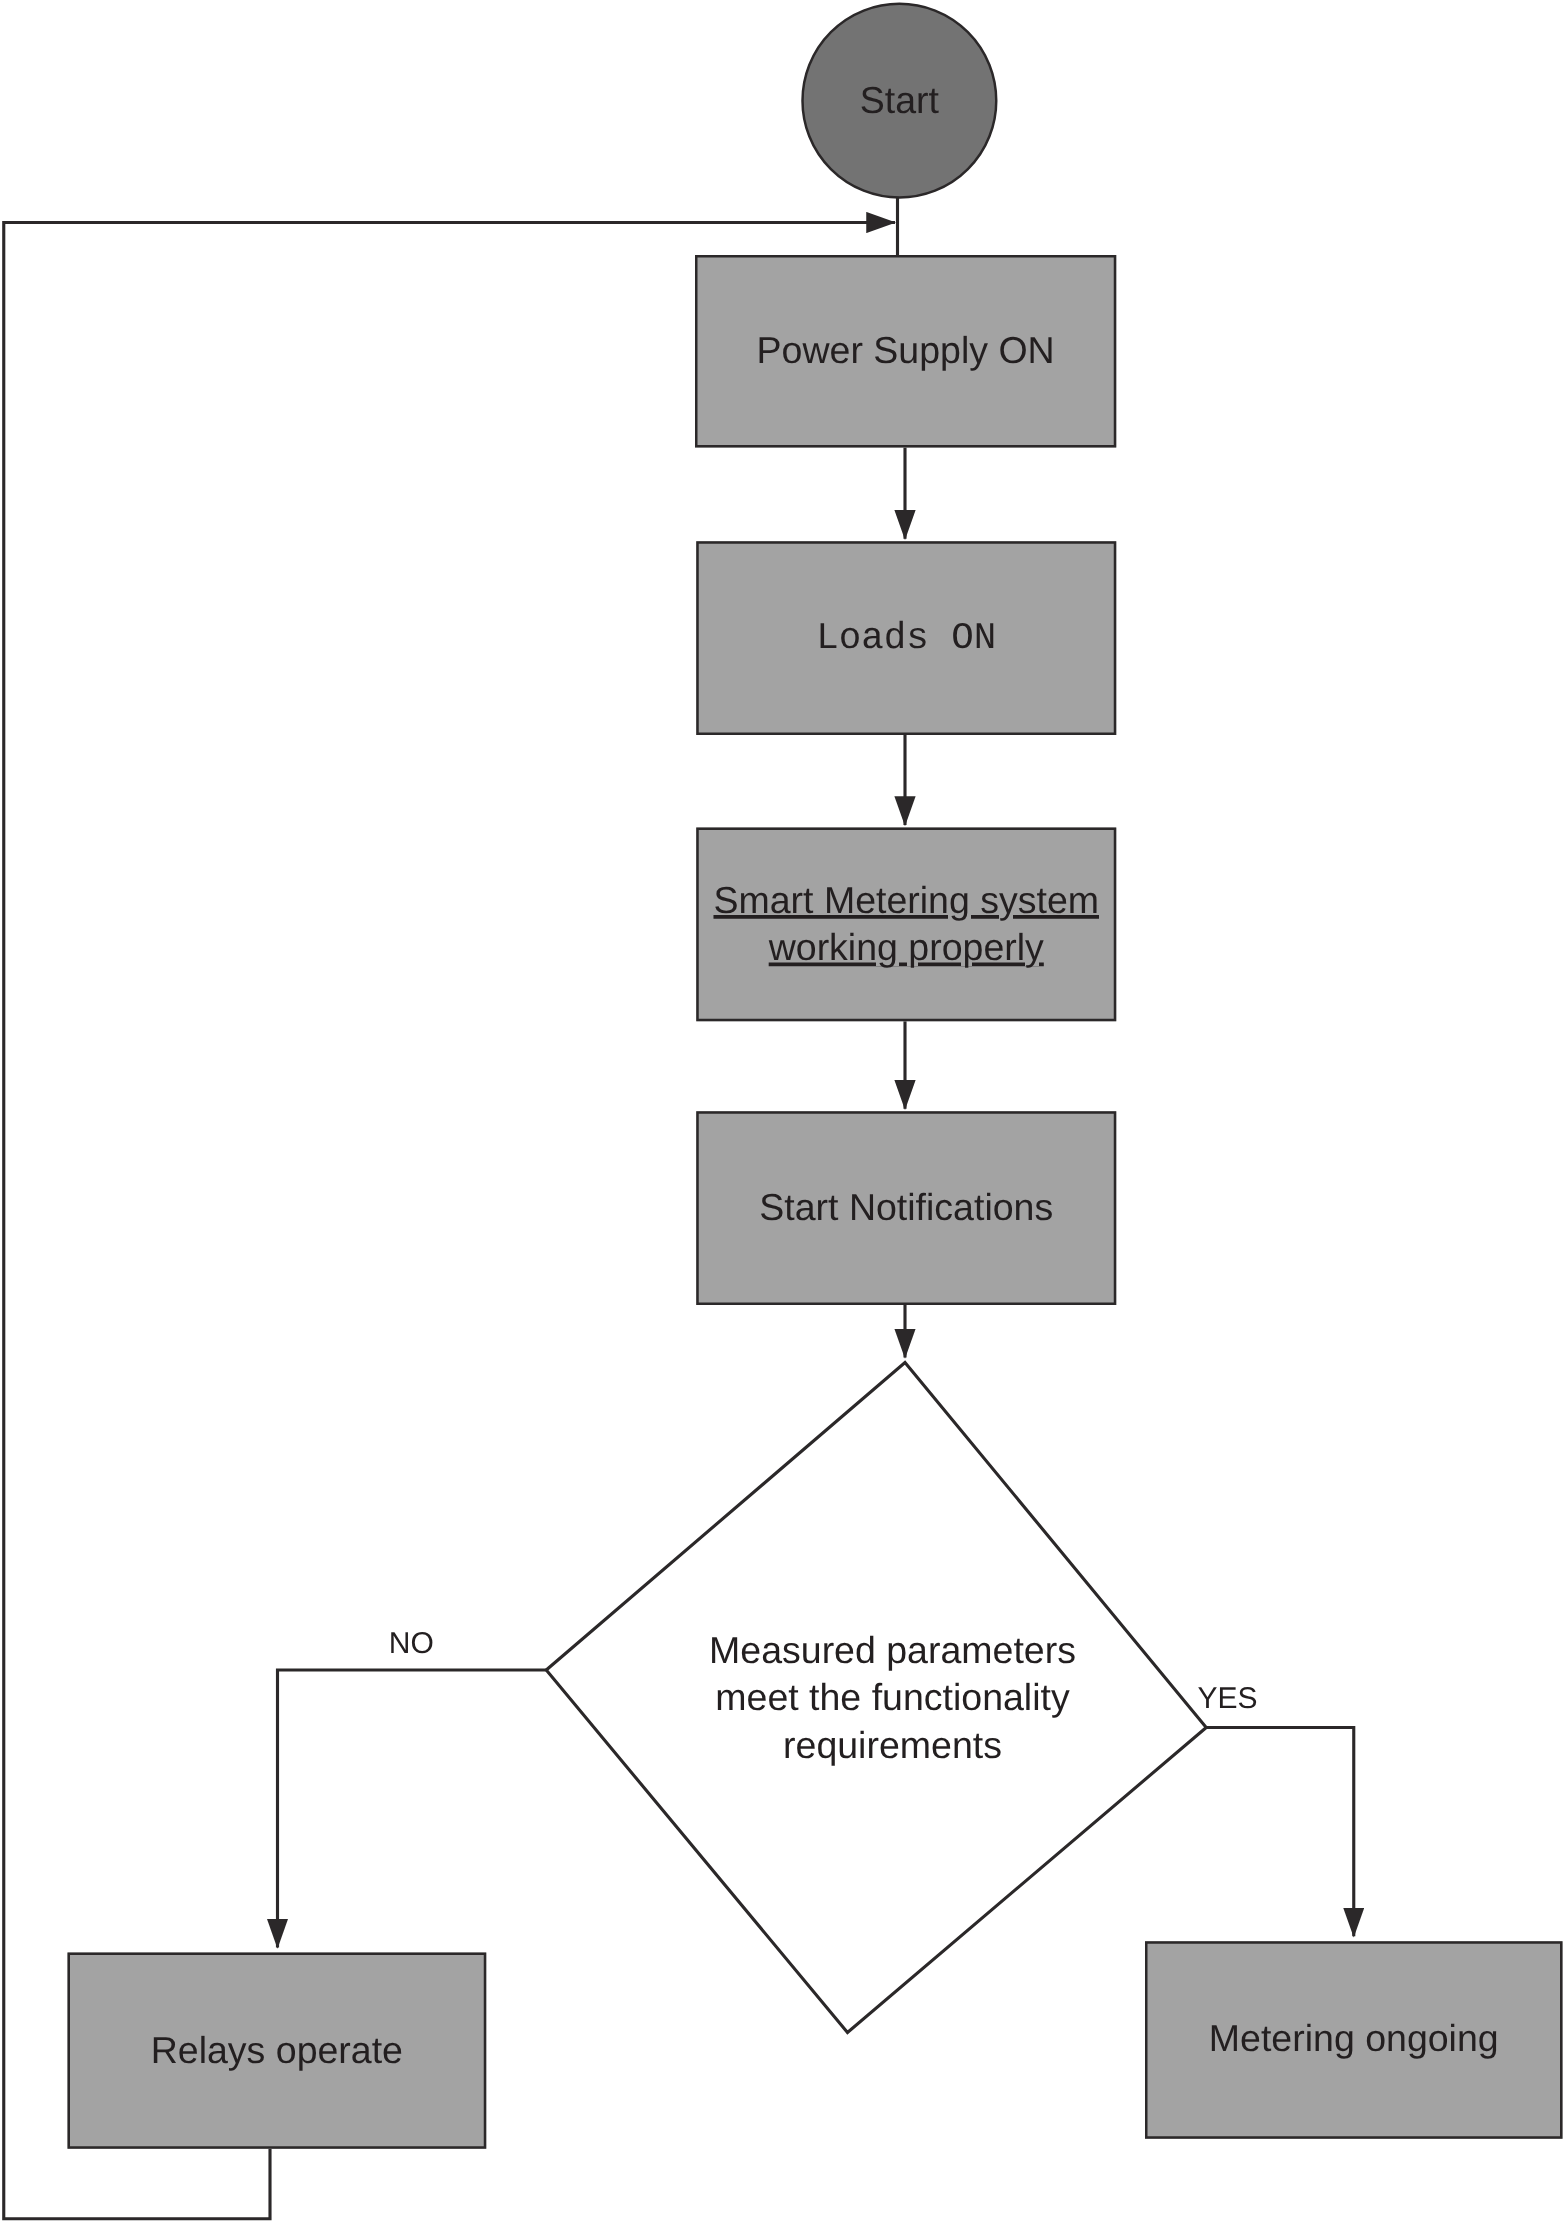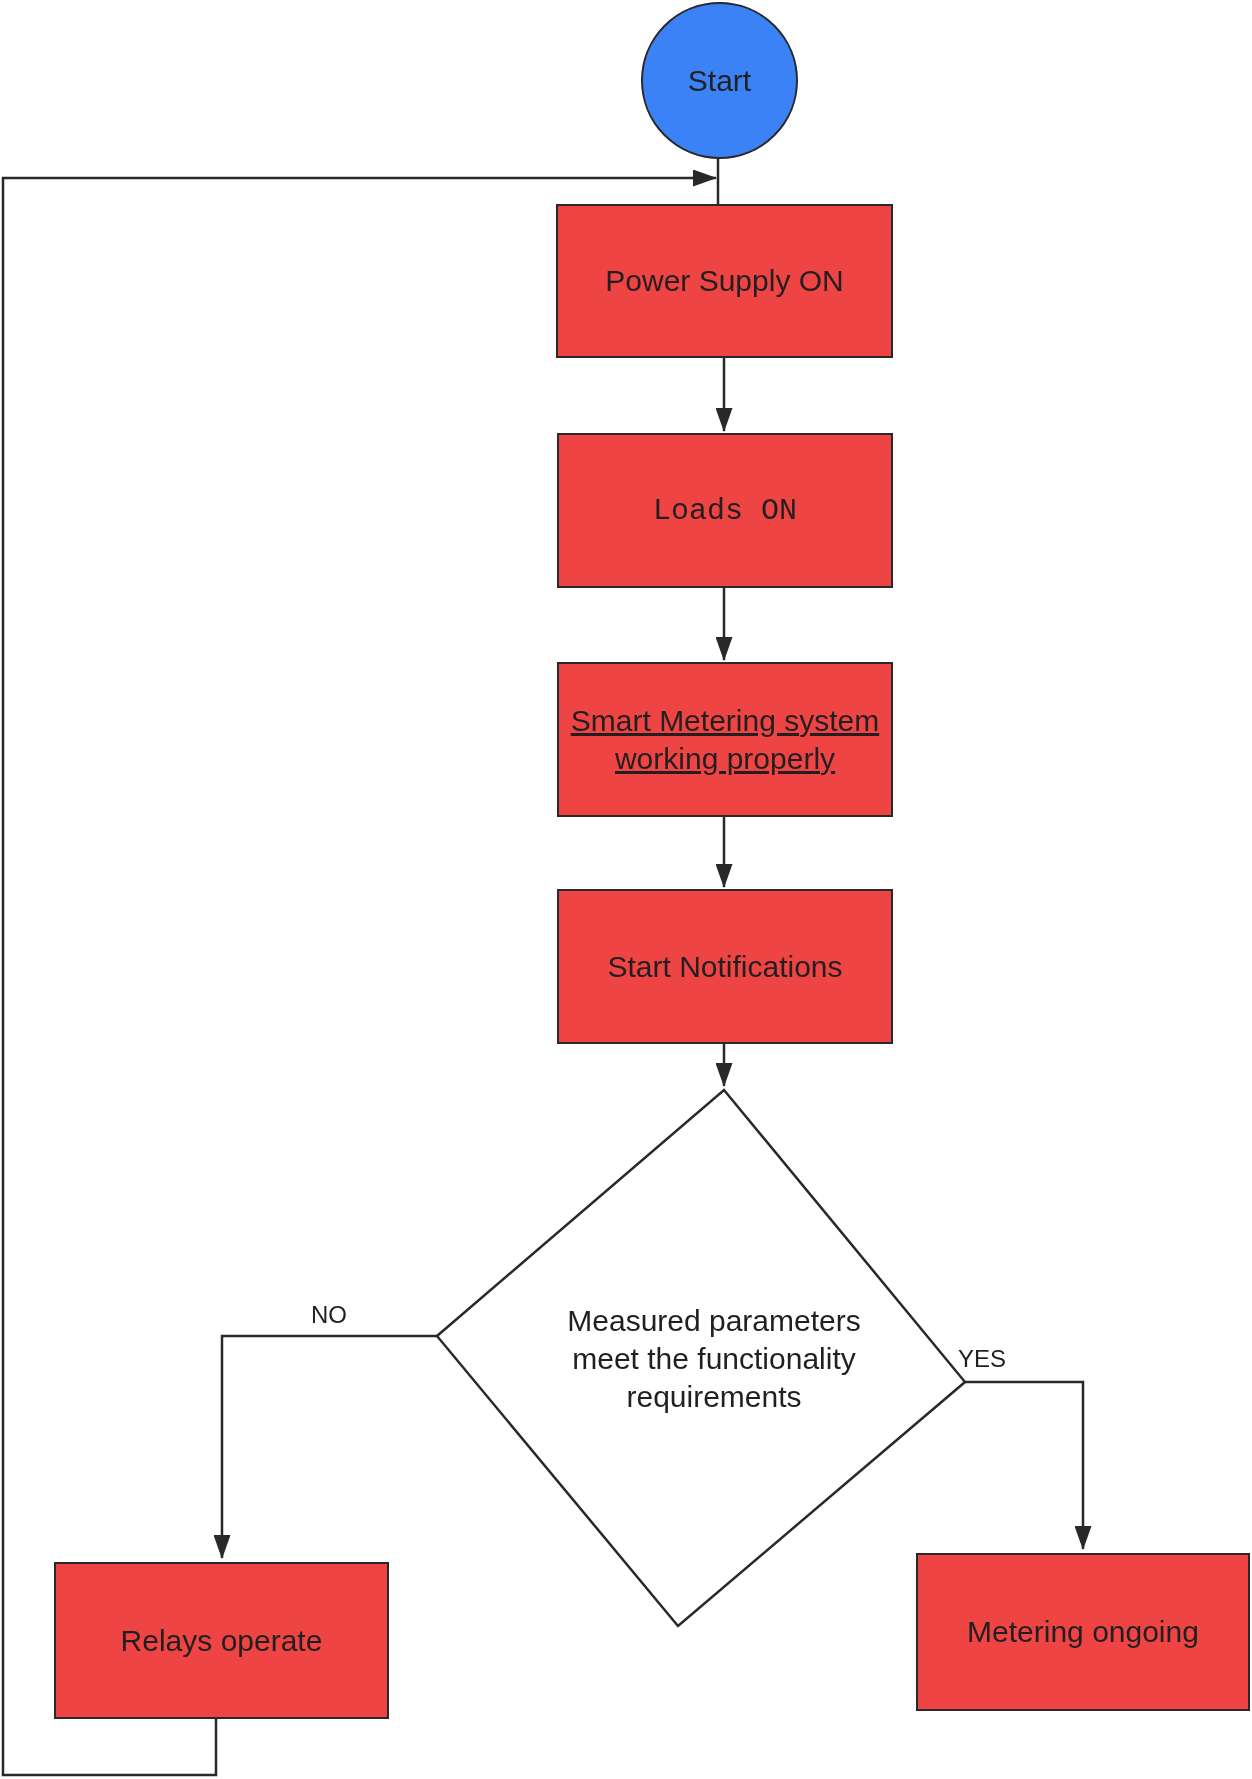--- a/index.html
+++ b/index.html
@@ -33,26 +33,26 @@
     position: absolute;
     display: flex;
     align-items: center;
     justify-content: center;
     text-align: center;
     font-size: 30px;
     line-height: 38px;
   }
   .rect {
     border: 2.5px solid var(--line, #2b2829);
-    background: #ef4444;
+    background: #a3a3a3;
   }
   .circle {
     border: 2.5px solid var(--line, #2b2829);
     border-radius: 50%;
-    background: #3b82f6;
+    background: #737373;
   }
   .decision-label {
     position: absolute;
     text-align: center;
     font-size: 30px;
     line-height: 38px;
   }
   .edge-label {
     position: absolute;
     font-size: 24px;

